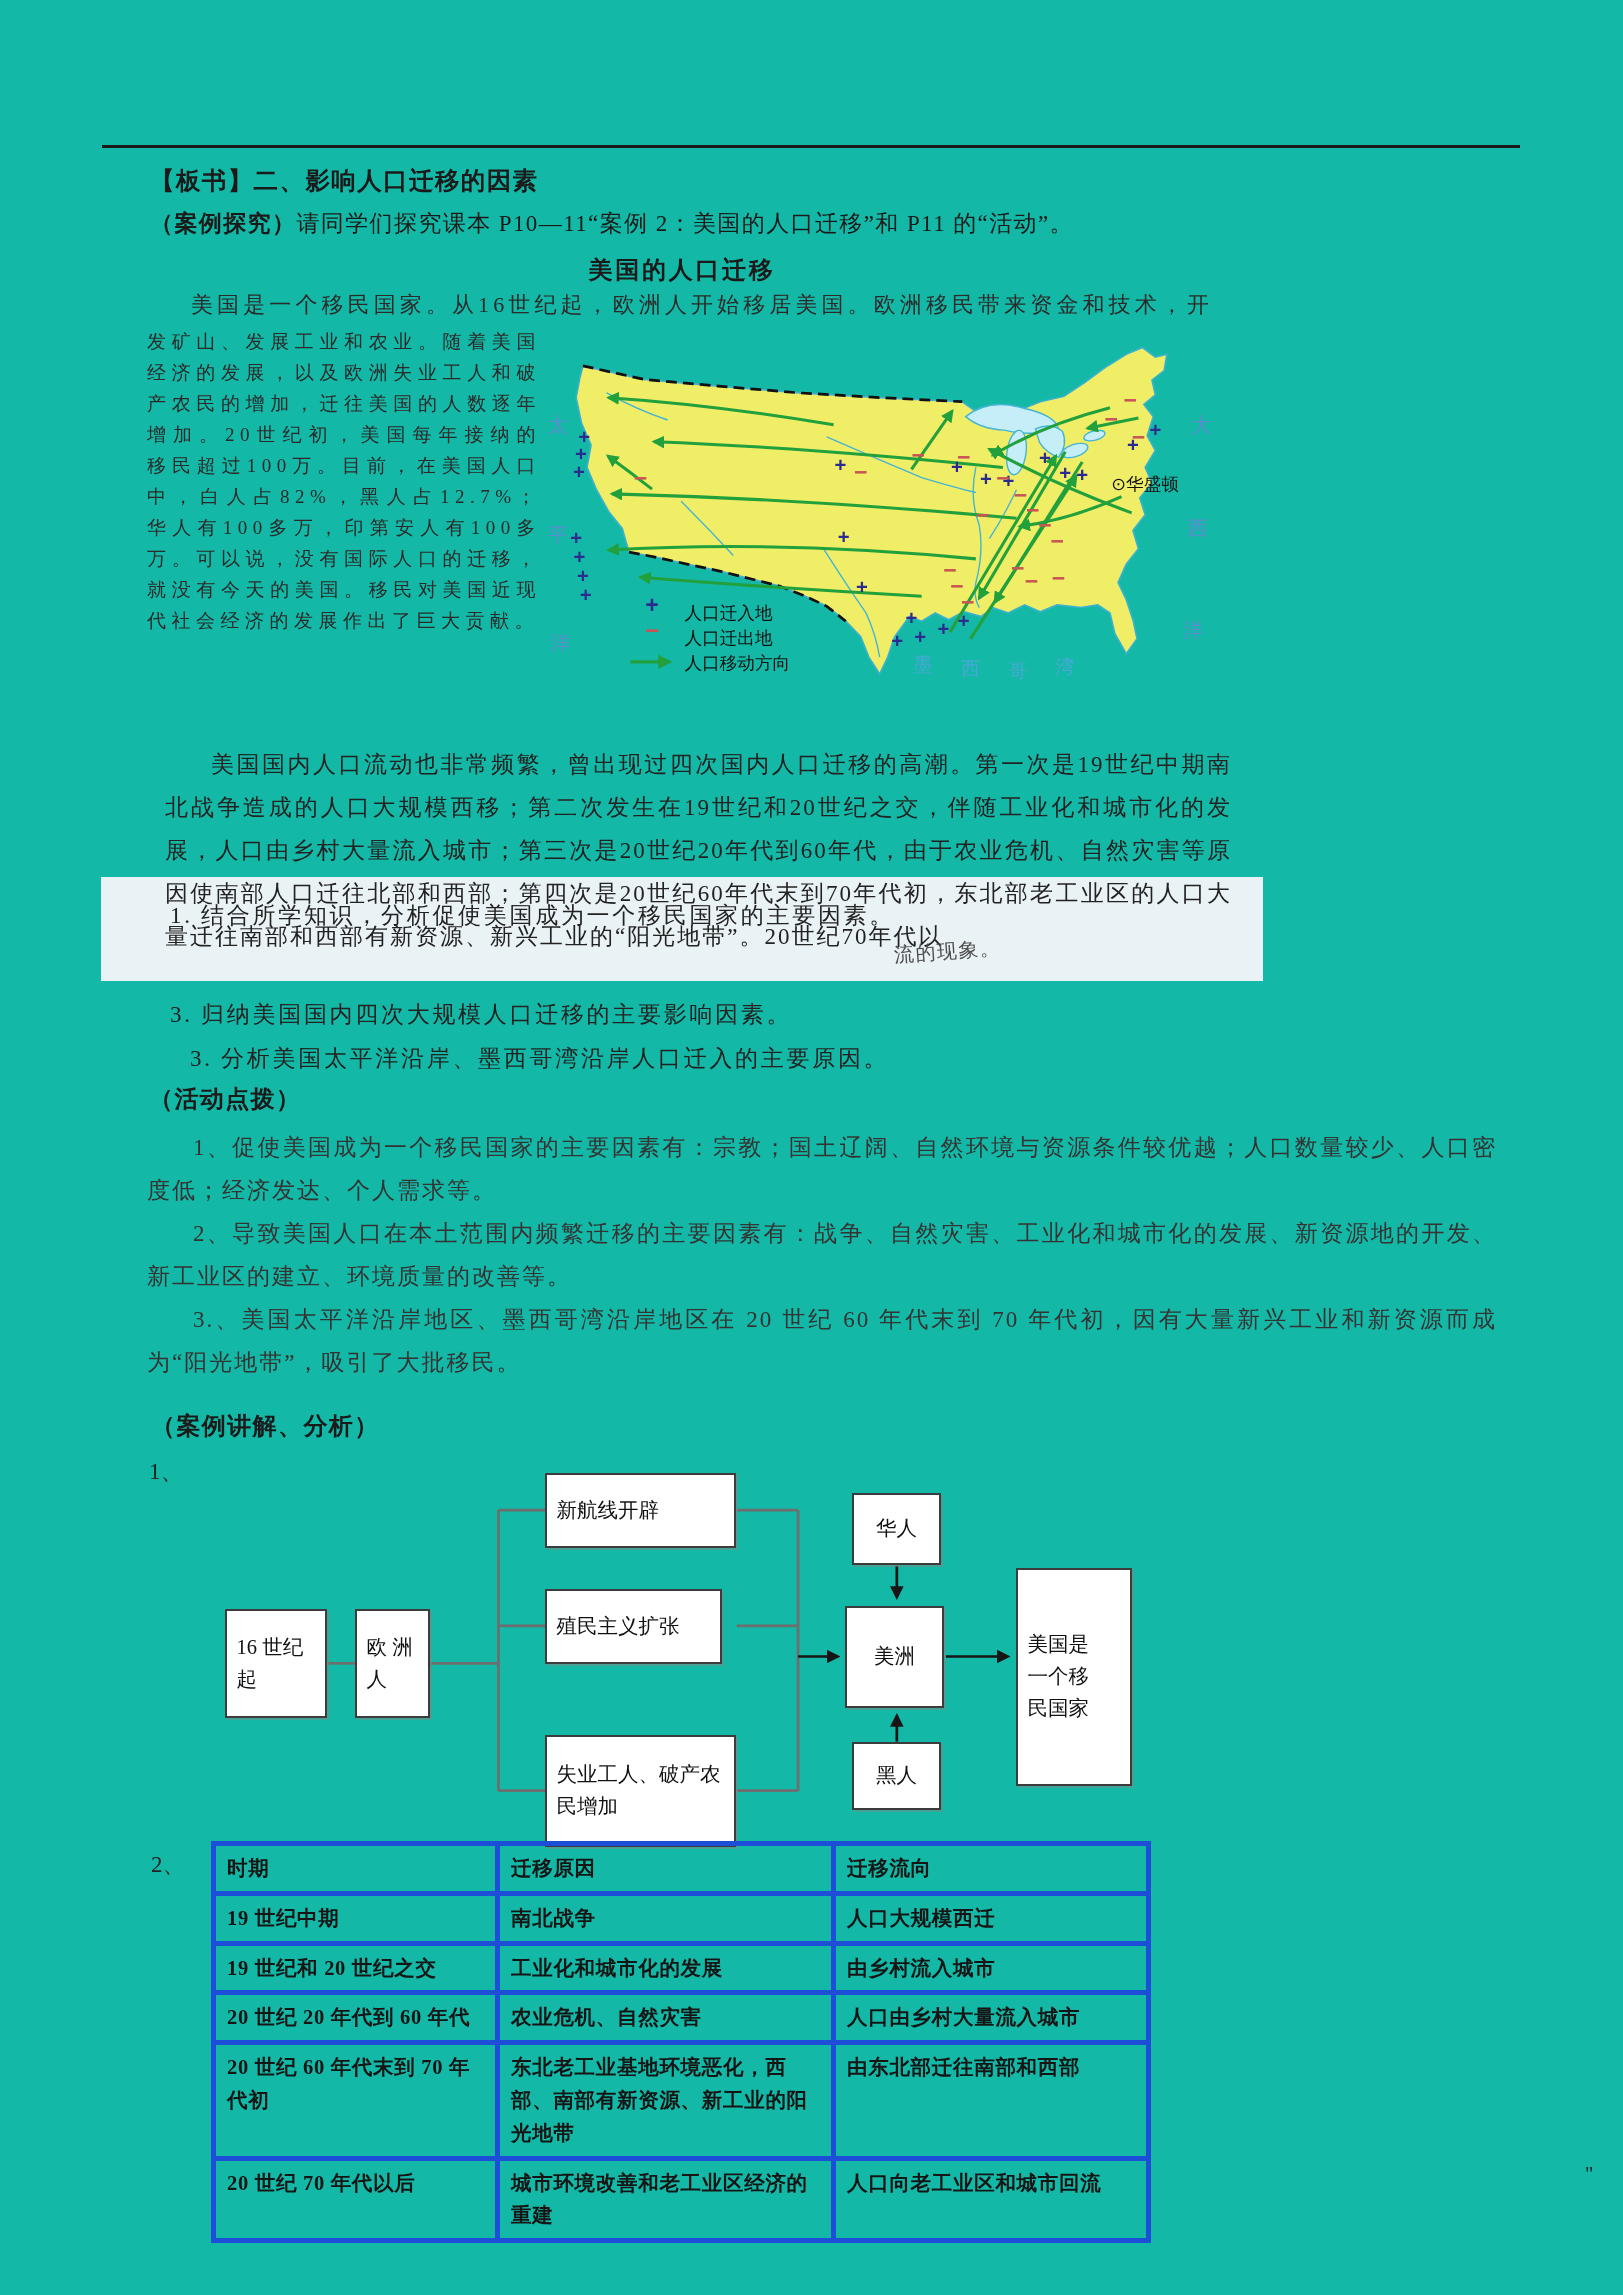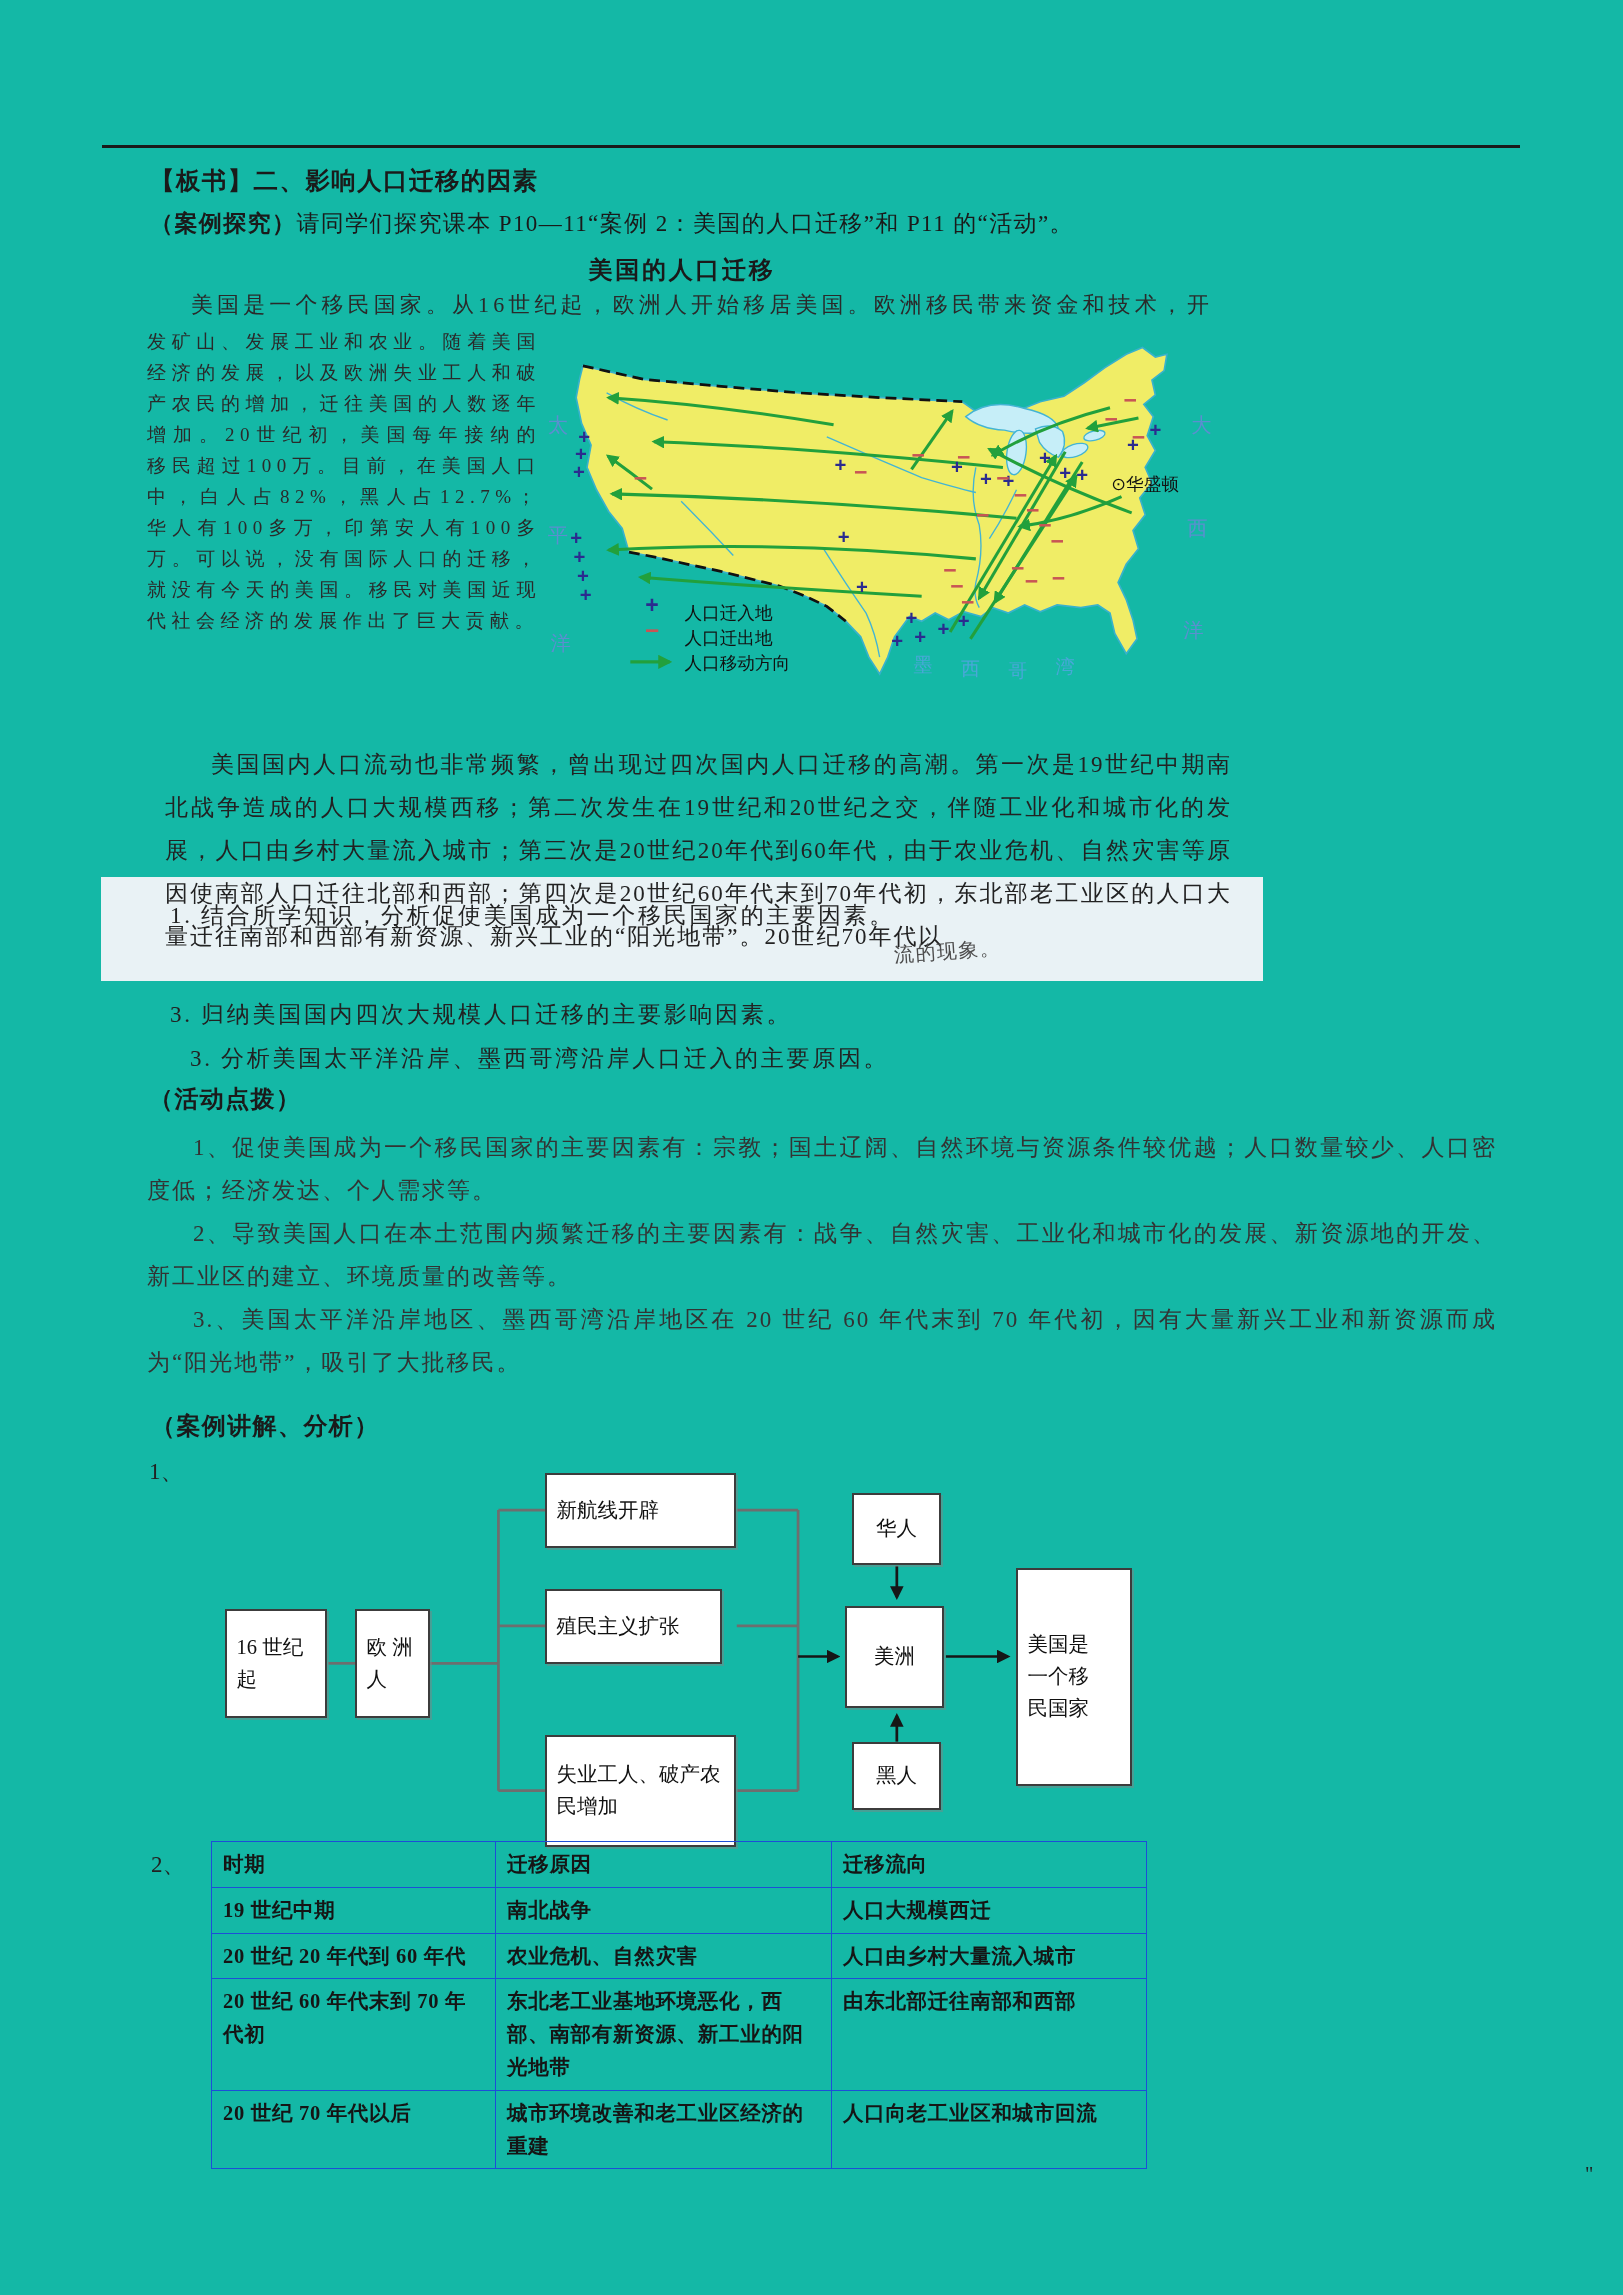--- a/index.html
+++ b/index.html
@@ -18,21 +18,21 @@
   .tint{background:#e9f2f5;}
   .ghost{font-size:20px;color:#4d4d4d;transform:rotate(-4deg);letter-spacing:1.4px;}
   .q-line{font-size:23px;letter-spacing:2.7px;color:#222;}
   .sec-head{font-size:24px;font-weight:bold;letter-spacing:1.4px;}
   .num-label{font-size:23px;color:#222;}
   .fc-box{position:absolute;background:#fff;border:2px solid #3c3c3c;box-shadow:2px 2px 0 rgba(130,130,130,.45);
           display:flex;align-items:center;justify-content:flex-start;box-sizing:border-box;
           font-size:20.5px;line-height:1.55;white-space:pre-line;padding:5.5px 9.5px;color:#111;}
   table.migration{border-collapse:collapse;table-layout:fixed;width:935px;
           font-family:"Liberation Serif","DejaVu Serif",serif;}
-  table.migration td,table.migration th{border:1px solid #1d4ed8;font-size:20.5px;font-weight:bold;
+  table.migration td,table.migration th{border:5px solid #1d4ed8;font-size:20.5px;font-weight:bold;
           text-align:left;vertical-align:top;padding:6px 11px;line-height:1.6;color:#151515;letter-spacing:0.7px;}
   .stray{font-size:20.5px;color:#222;}
   svg text{font-family:"Liberation Sans","DejaVu Sans",sans-serif;}
 </style>
 </head>
 <body>
 
 <div id="page">
 
   <div class="abs rule" style="left:102px;top:145px;width:1418px;"></div>
@@ -246,20 +246,25 @@
         <th>时期</th>
         <th>迁移原因</th>
         <th>迁移流向</th>
       </tr>
       <tr>
         <td>19 世纪中期</td>
         <td>南北战争</td>
         <td>人口大规模西迁</td>
       </tr>
       <tr>
+        <td>19 世纪和 20 世纪之交</td>
+        <td>工业化和城市化的发展</td>
+        <td>由乡村流入城市</td>
+      </tr>
+      <tr>
         <td>20 世纪 20 年代到 60 年代</td>
         <td>农业危机、自然灾害</td>
         <td>人口由乡村大量流入城市</td>
       </tr>
       <tr>
         <td>20 世纪 60 年代末到 70 年代初</td>
         <td>东北老工业基地环境恶化，西部、南部有新资源、新工业的阳光地带</td>
         <td>由东北部迁往南部和西部</td>
       </tr>
       <tr>

